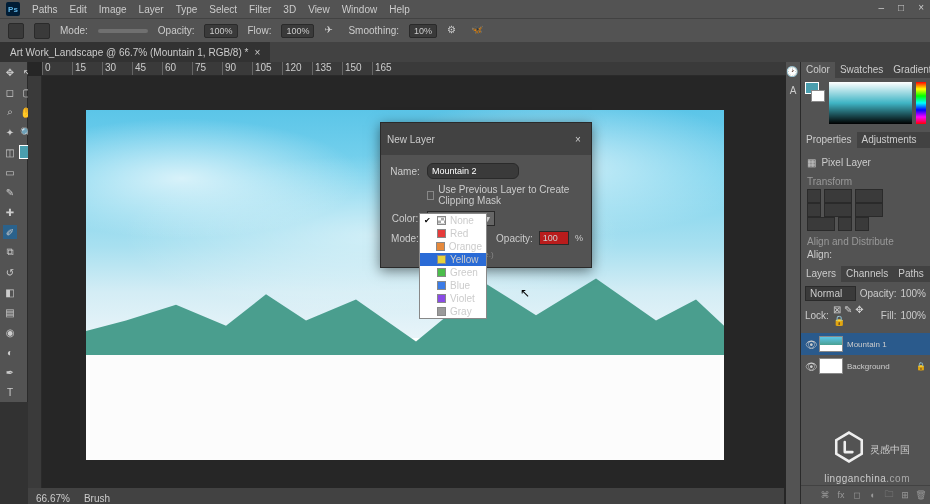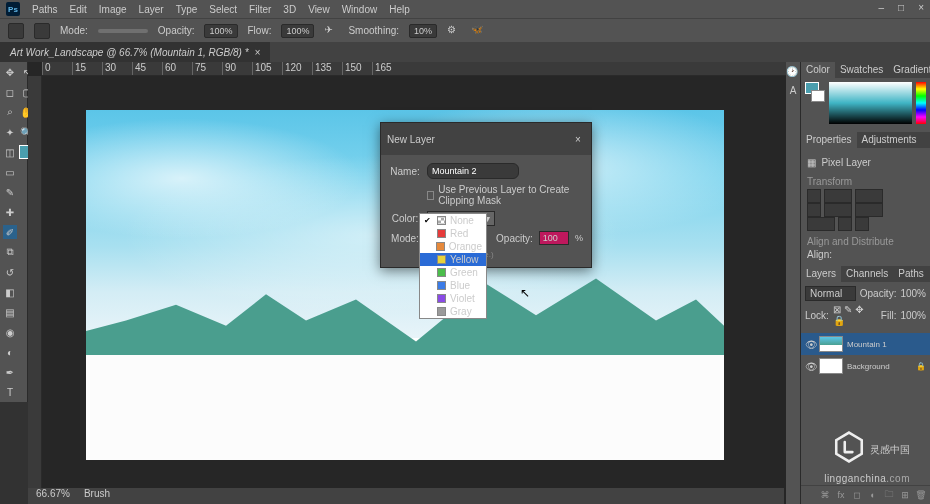--- a/index.html
+++ b/index.html
@@ -7,21 +7,21 @@
 .menubar{height:18px;background:#535353;display:flex;align-items:center;padding:0 6px;gap:12px}
 .menubar .logo{width:14px;height:14px;background:#001d36;border-radius:2px;display:flex;align-items:center;justify-content:center;color:#5fb5e6;font-size:8px;font-weight:bold}
 .menubar span{font-size:10px;cursor:default}
 .winctrl{position:absolute;right:6px;top:2px;display:flex;gap:14px;font-size:10px}
 .optbar{height:24px;background:#535353;border-top:1px solid #424242;display:flex;align-items:center;padding:0 8px;gap:10px}
 .optbar .tool-ic{width:16px;height:16px;background:#3a3a3a;border:1px solid #2a2a2a;border-radius:2px}
 .optbar .slider{width:50px;height:4px;background:#707070;position:relative;border-radius:2px}
 .optbar .field{background:#3a3a3a;border:1px solid #2a2a2a;padding:1px 4px;font-size:9px;border-radius:2px}
 .optbar .ic{width:14px;height:14px;display:inline-block}
 .doctab{height:20px;background:#424242;display:flex;align-items:center}
-.doctab .tab{background:#323232;height:100%;padding:0 10px;display:flex;align-items:center;gap:6px;font-size:9px;font-style:italic;color:#fff}
+.doctab .tab{background:#323232;height:100%;padding:0 10px;display:flex;align-items:center;gap:6px;font-size:9px;color:#fff}
 .main{display:flex;height:442px}
 .tools{width:28px;background:#535353;border-right:1px solid #2a2a2a;display:flex;flex-direction:column;flex-wrap:wrap;align-content:flex-start;max-height:340px}
 .tools .t{width:14px;height:14px;margin:3px 0 3px 3px;display:flex;align-items:center;justify-content:center;cursor:pointer}
 .tools .t.sel{background:#2a628c}
 .tools .sw{width:24px;height:22px;margin:3px 2px;position:relative}
 .tools .sw .fg{width:14px;height:14px;background:#4a9eae;border:1px solid #fff;position:absolute;top:0;left:0}
 .tools .sw .bg{width:14px;height:14px;background:#fff;border:1px solid #888;position:absolute;bottom:0;right:0}
 .canvas-area{flex:1;background:#262626;position:relative;overflow:hidden}
 .rulerH{position:absolute;top:0;left:14px;right:0;height:14px;background:#3a3a3a;border-bottom:1px solid #2a2a2a;display:flex;font-size:7px;color:#999;overflow:hidden}
 .rulerH span{width:30px;border-left:1px solid #666;padding-left:2px;flex-shrink:0}
@@ -67,33 +67,33 @@
 .dialog{position:absolute;left:380px;top:122px;width:212px;background:#535353;border:1px solid #2a2a2a;box-shadow:0 3px 12px rgba(0,0,0,.5);z-index:10}
 .dialog .titlebar{height:32px;background:#424242;display:flex;align-items:center;padding:1px 6px;font-size:9px;color:#eee}
 .dialog .titlebar .x{margin-left:auto;width:14px;height:14px;display:flex;align-items:center;justify-content:center;cursor:pointer}
 .dialog .body{padding:8px;position:relative}
 .dialog .row{display:flex;align-items:center;margin-bottom:5px;gap:6px;font-size:9px}
 .dialog .row label{width:32px;text-align:center;color:#ccc;flex-shrink:0}
 .dialog .row input[type=text]{flex:1;background:#3a3a3a;border:1px solid #2a2a2a;color:#fff;padding:2px 4px;font-size:9px}
 .dialog .btn{background:#6a6a6a;border:1px solid #3a3a3a;border-radius:10px;padding:2px 14px;font-size:9px;color:#fff;width:52px;text-align:center;margin-bottom:4px;cursor:pointer}
 .dialog .btns{position:absolute;right:8px;top:8px;display:flex;flex-direction:column}
 .dialog .chk{display:flex;align-items:center;gap:4px;font-size:8px;color:#bbb}
-.dialog .num-fld{background:#be185d;border:1px solid #2a2a2a;width:32px;padding:1px 3px;font-size:9px}
+.dialog .num-fld{background:#b91c1c;border:1px solid #2a2a2a;width:32px;padding:1px 3px;font-size:9px}
 .dialog .pct{font-size:9px}
 .dialog .hint{font-size:8px;color:#888;margin-left:38px}
 .dropdown-open{background:#666;border:1px solid #2a2a2a;width:68px;padding:1px 4px;font-size:8px;display:flex;align-items:center;gap:3px}
 .dropdown-open .swatch{width:8px;height:8px;border:1px solid #888;background:repeating-conic-gradient(#aaa 0 25%,#fff 0 50%) 0/6px 6px}
 .dd-list{position:absolute;left:38px;top:58px;width:68px;background:#fff;border:1px solid #888;z-index:20}
 .dd-item{display:flex;align-items:center;gap:4px;padding:1px 4px;font-size:9px;color:#000;cursor:pointer}
 .dd-item.sel{background:#fff}
 .dd-item.hov{background:#2a6bd6;color:#fff}
 .dd-item .sw{width:9px;height:9px;border:1px solid #888}
 .dd-item .chk{width:9px;text-align:center;color:#000}
 .cursor-ic{position:absolute;left:100px;top:72px;font-size:12px;color:#000;z-index:30;pointer-events:none}
-.statusbar{position:absolute;bottom:0;left:0;height:16px;background:#424242;display:flex;align-items:flex-start;padding:0 8px;font-size:8px;gap:14px;width:756px}
+.statusbar{position:absolute;bottom:0;left:0;height:16px;background:#424242;display:flex;align-items:flex-end;padding:0 8px;font-size:8px;gap:14px;width:756px}
 .watermark{position:absolute;right:20px;bottom:18px;font-size:22px;color:rgba(255,255,255,.9);font-family:"Microsoft YaHei",sans-serif;text-align:right;line-height:1}
 .watermark .en{font-size:13px;letter-spacing:0.5px;color:rgba(255,255,255,.85)}
 .watermark .logo-svg{display:inline-block;vertical-align:middle;margin-right:4px}
 </style>
 </head>
 <body>
 
 <div class="menubar">
   <div class="logo">Ps</div>
   <span>Paths</span>

